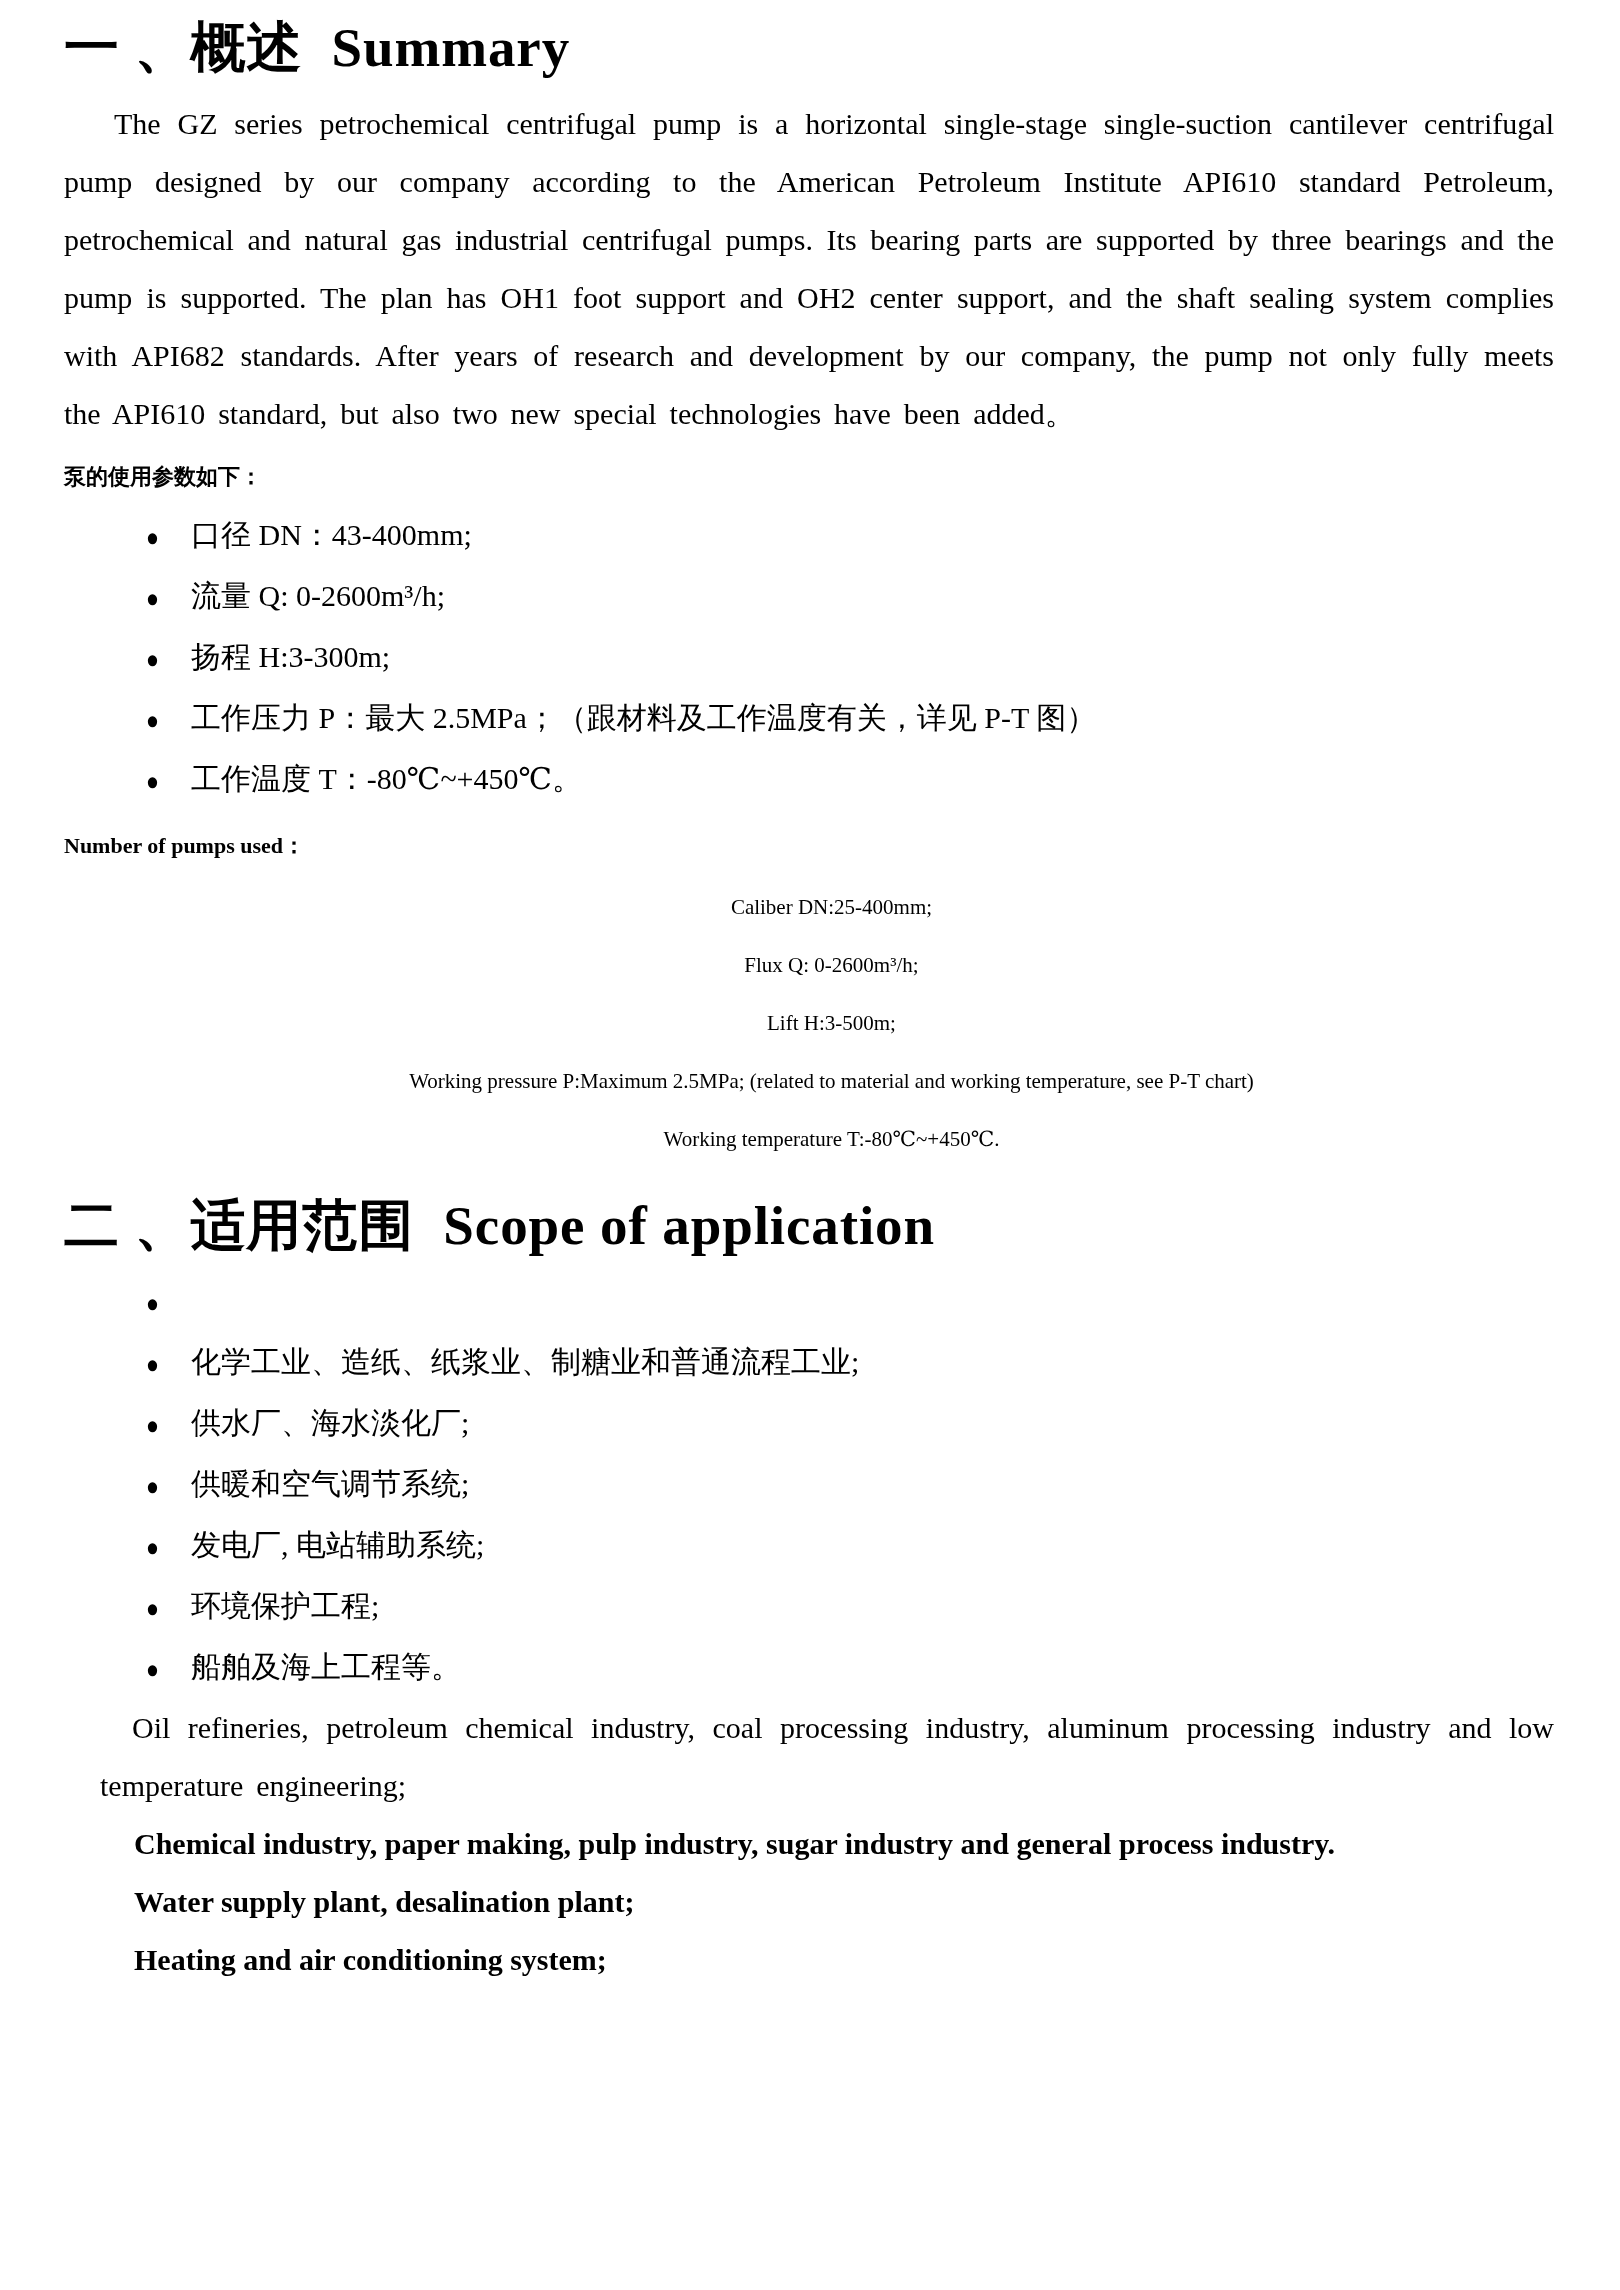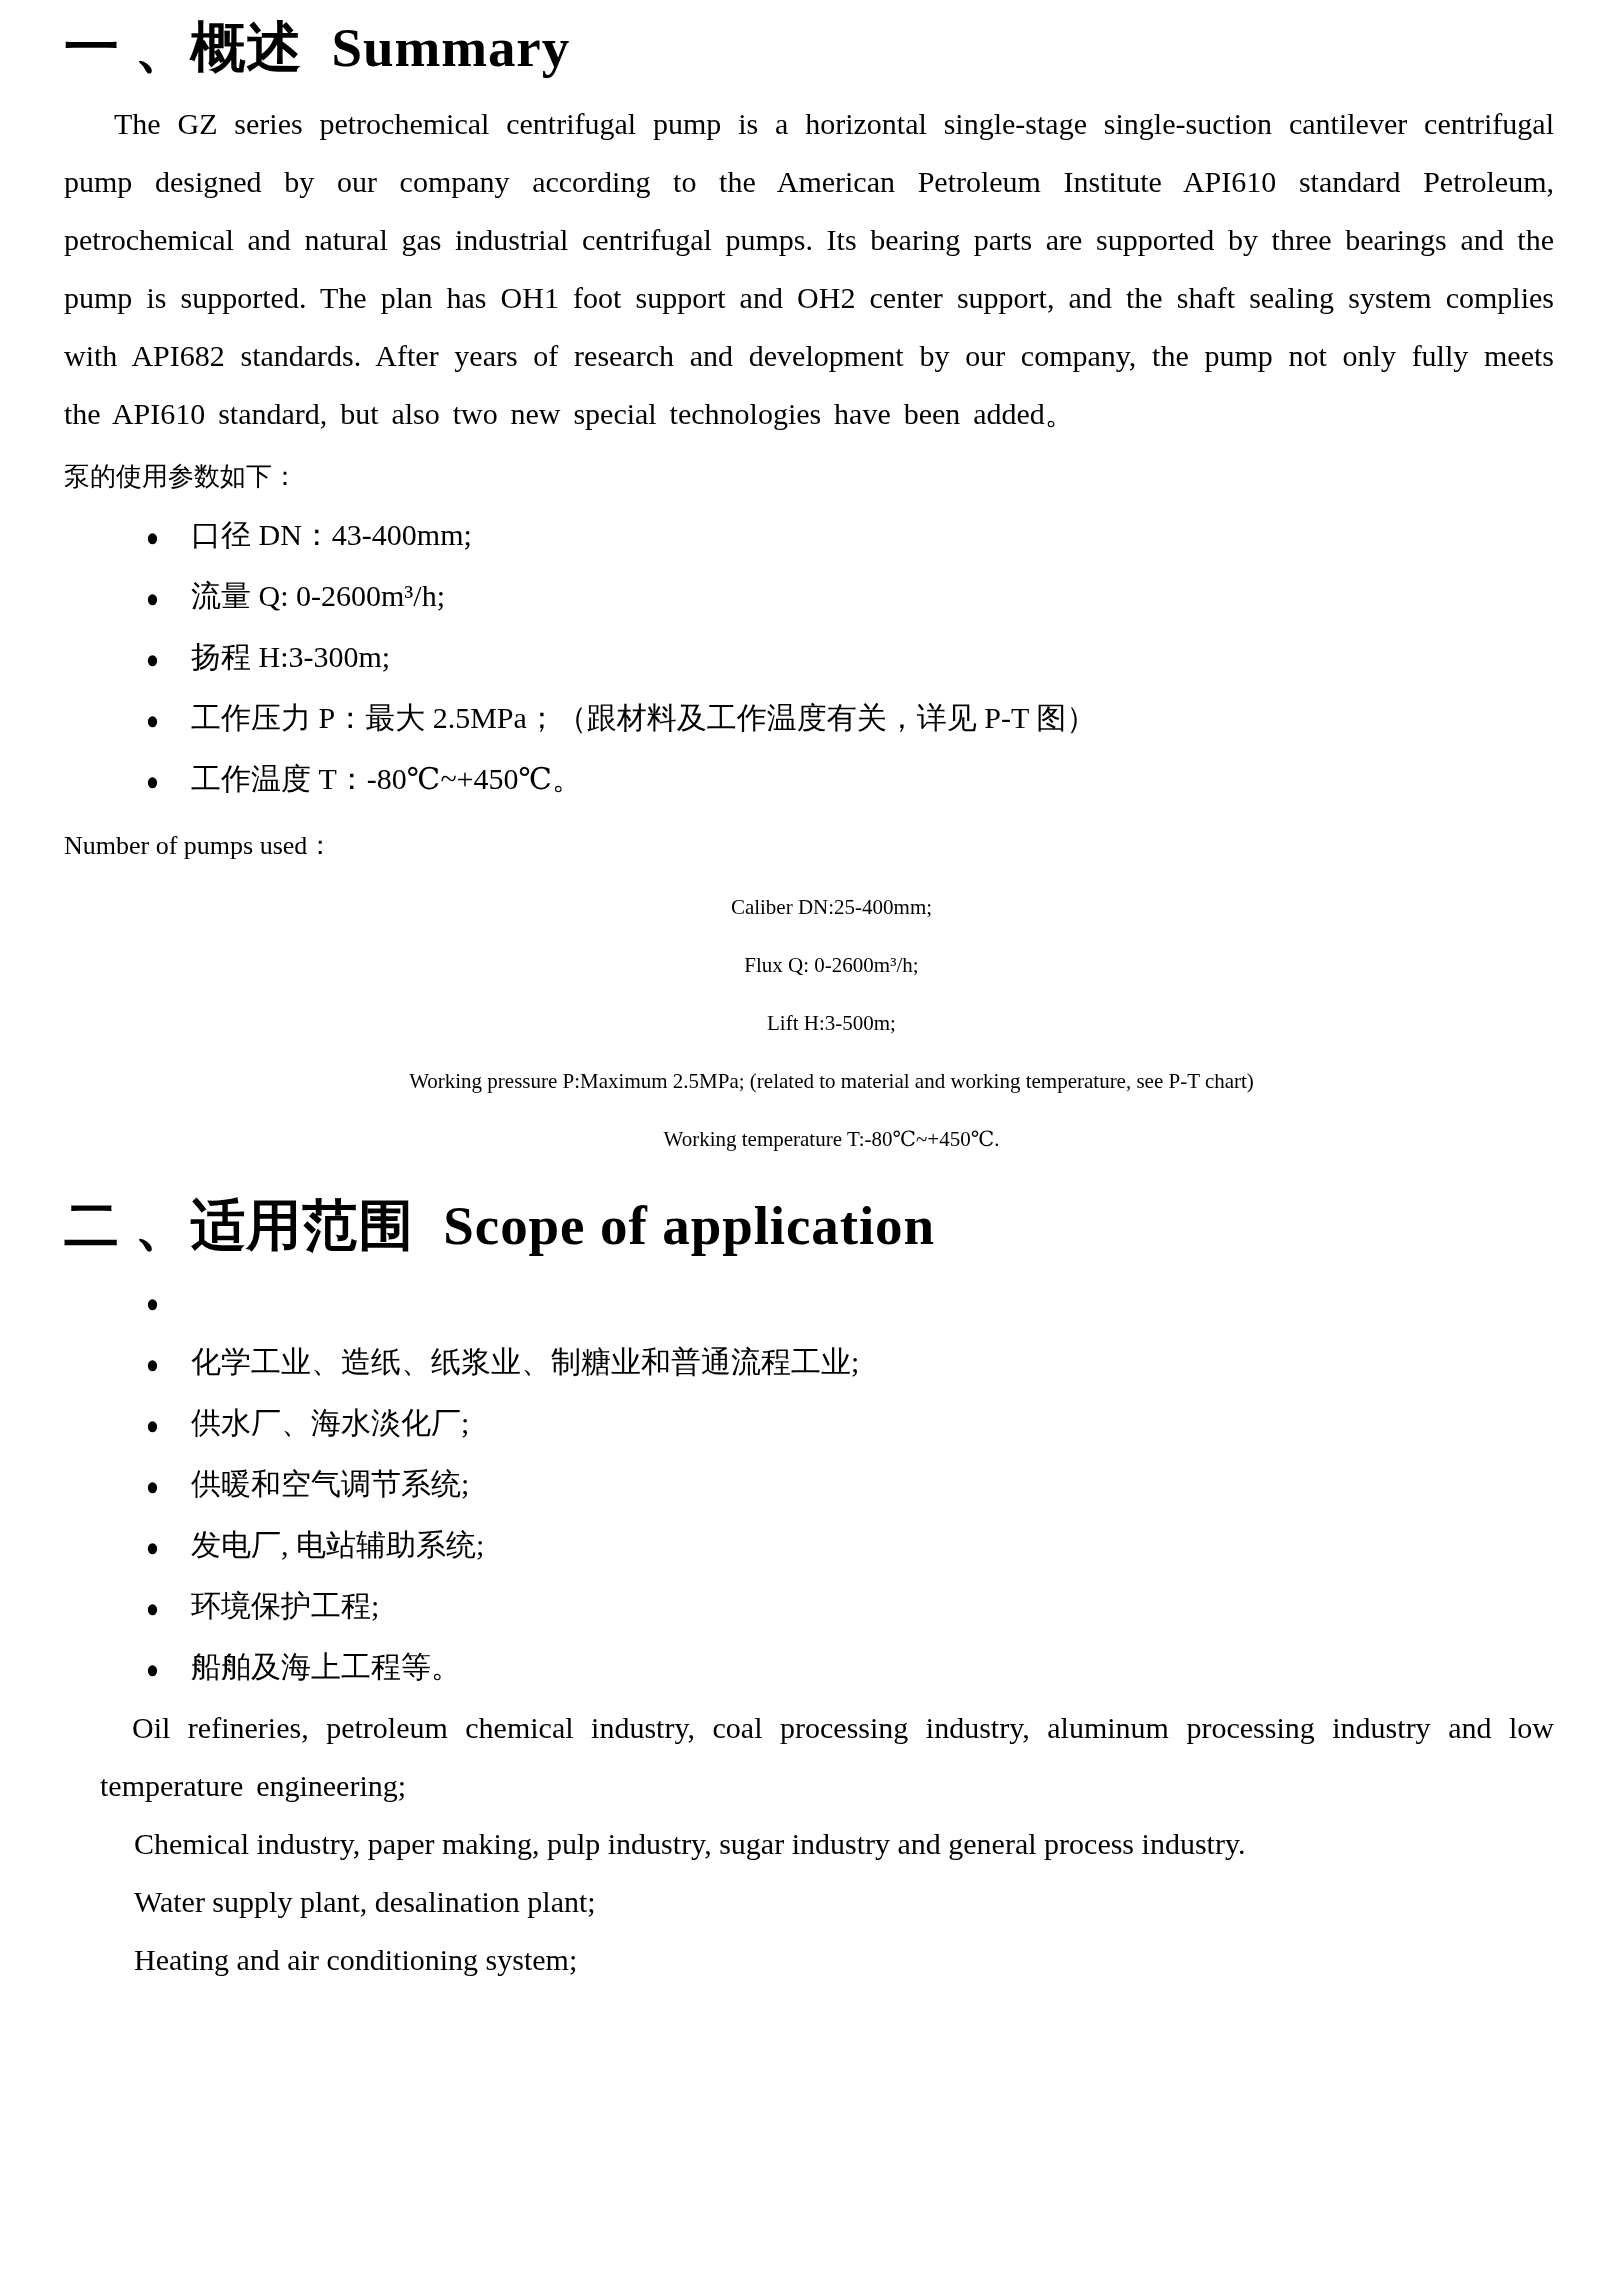--- a/index.html
+++ b/index.html
@@ -27,22 +27,22 @@
   }
   .heading.second { margin-top: 32px; margin-bottom: 23px; }
   p.body {
     font-size: 30px;
     line-height: 58px;
     margin: 0;
   }
   .para-zh { text-align: justify; text-indent: 57px; }
   .para-en { text-align: justify; text-indent: 50px; word-spacing: 5.4px; }
   .label {
-    font-size: 26px;
-    font-weight: normal;
+    font-size: 22px;
+    font-weight: bold;
     line-height: 58px;
     margin: 5.4px 0 0 0;
   }
   ul.bullets {
     list-style: none;
     margin: 0;
     padding: 0 0 0 82px;
   }
   ul.bullets li {
     font-size: 30px;
@@ -64,21 +64,21 @@
     padding-left: 45px;
     text-align: center;
   }
   .en-params { margin-top: 3.6px; }
   .scope-en-first {
     padding-left: 36px;
     text-indent: 32px;
     text-align: justify;
     word-spacing: 5.4px;
   }
-  .scope-en { padding-left: 70px; }
+  .scope-en { padding-left: 70px; font-weight: bold; }
 </style>
 </head>
 <body>
 
 <div class="page">
 
   <h1 class="heading">一 、概述  Summary</h1>
 
 
   <p class="body para-en">The GZ series petrochemical centrifugal pump is a horizontal single-stage single-suction cantilever centrifugal pump designed by our company according to the American Petroleum Institute API610 standard Petroleum, petrochemical and natural gas industrial centrifugal pumps. Its bearing parts are supported by three bearings and the pump is supported. The plan has OH1 foot support and OH2 center support, and the shaft sealing system complies with API682 standards. After years of research and development by our company, the pump not only fully meets the API610 standard, but also two new special technologies have been added。</p>

